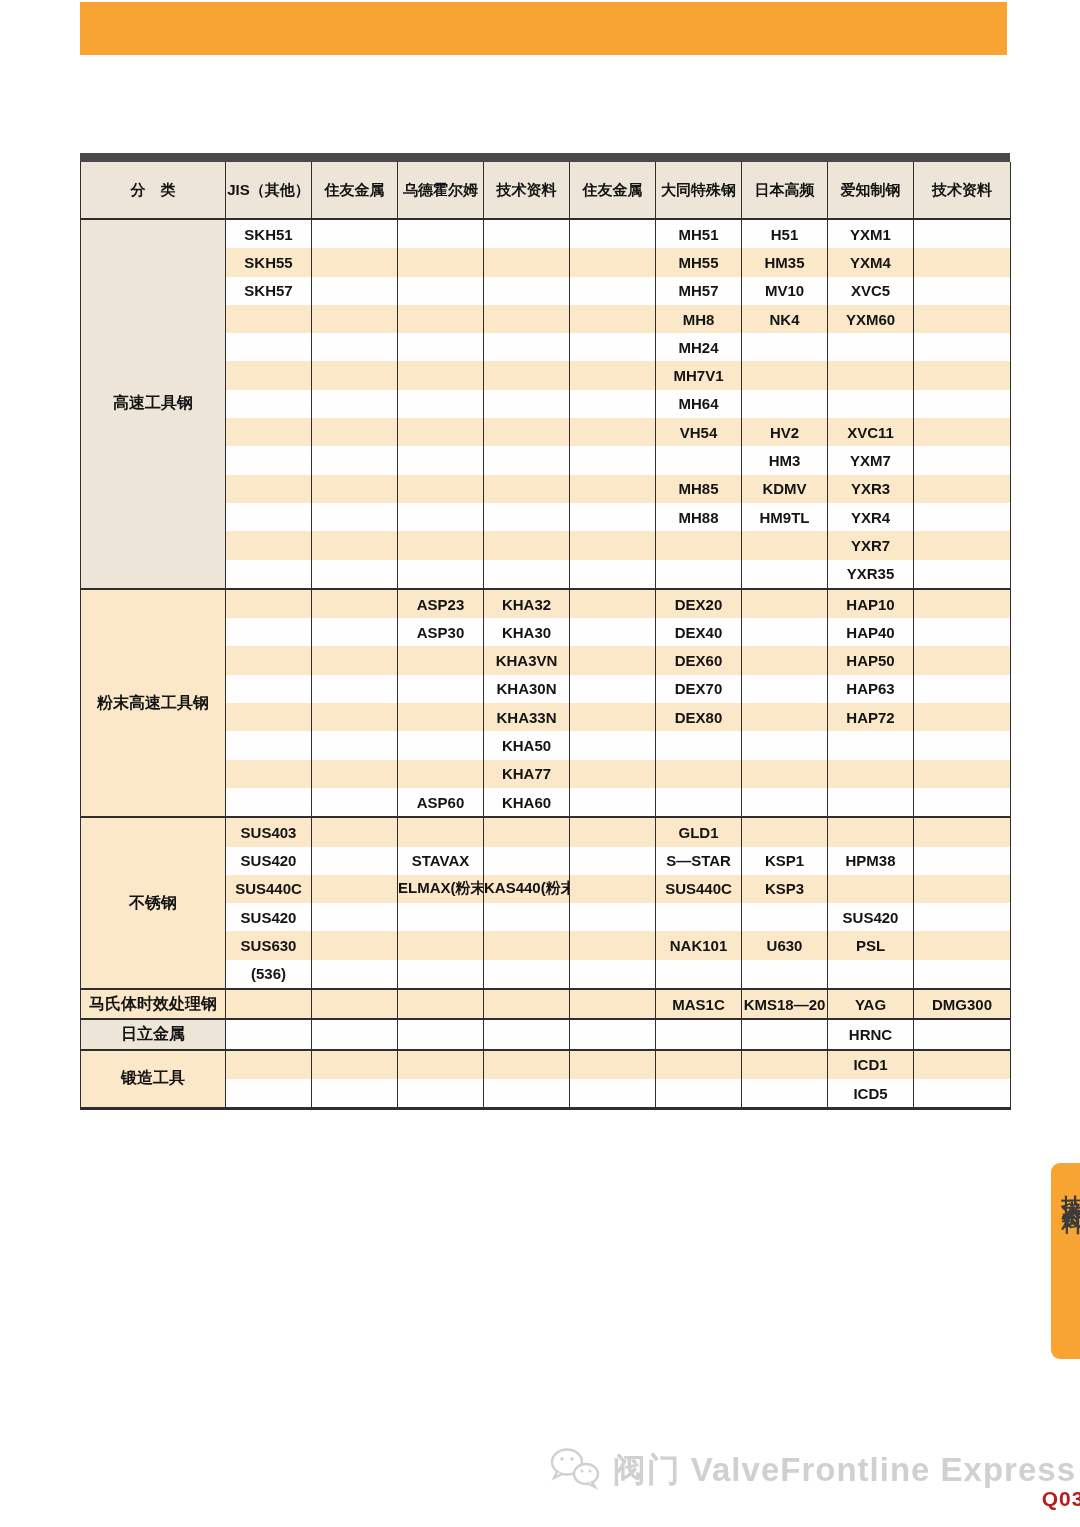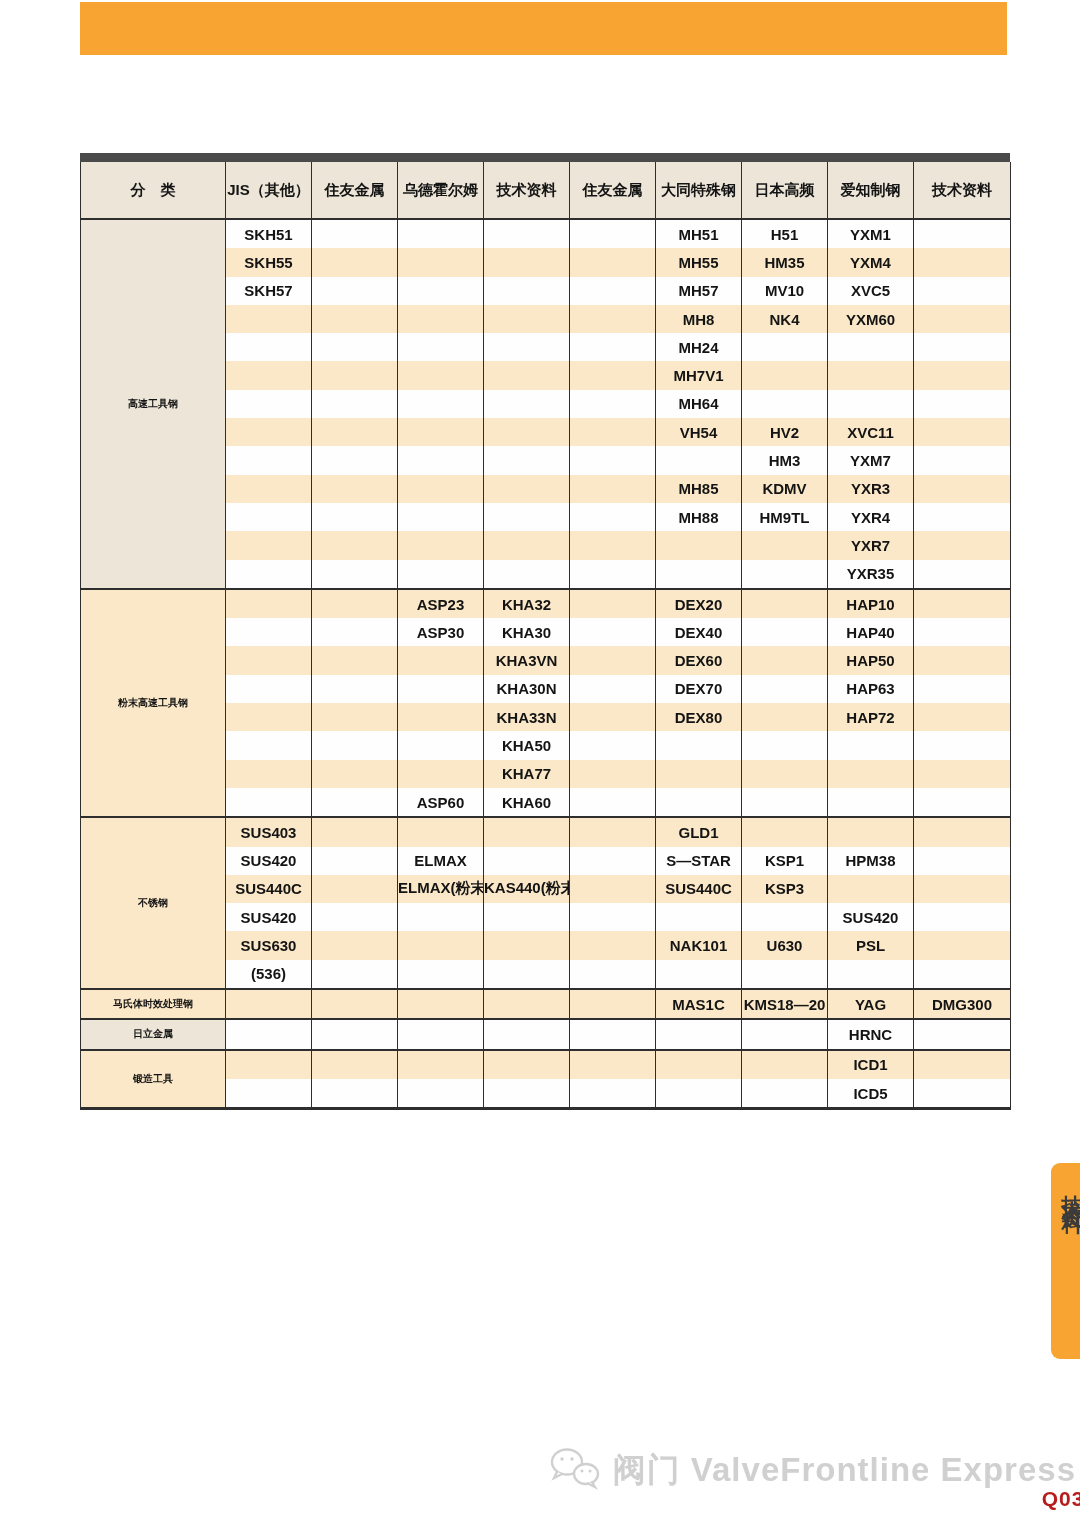--- a/index.html
+++ b/index.html
@@ -53,21 +53,21 @@
     border-bottom: 2px solid var(--grid-dark);
   }
   table.grade tbody td {
     height: 28.3px;
     font-size: 15px;
     background: var(--row-bg);
   }
   table.grade tbody tr.stripe td { background: var(--stripe-bg); }
   table.grade tbody td.cat {
     background: var(--header-bg);
-    font-size: 10px;
+    font-size: 16px;
   }
   table.grade tbody tr.sec-start td { border-top: 2px solid var(--grid-dark); }
   
   .side-tab {
     position: absolute;
     top: 1163px; right: 0;
     width: 61px; height: 196px;
   }
   .tab-bar {
     position: absolute;
@@ -393,21 +393,21 @@
             <td></td>
             <td></td>
             <td>GLD1</td>
             <td></td>
             <td></td>
             <td></td>
           </tr>
           <tr>
             <td>SUS420</td>
             <td></td>
-            <td>ELMAX</td>
+            <td>STAVAX</td>
             <td></td>
             <td></td>
             <td>S—STAR</td>
             <td>KSP1</td>
             <td>HPM38</td>
             <td></td>
           </tr>
           <tr class="stripe">
             <td>SUS440C</td>
             <td></td>

